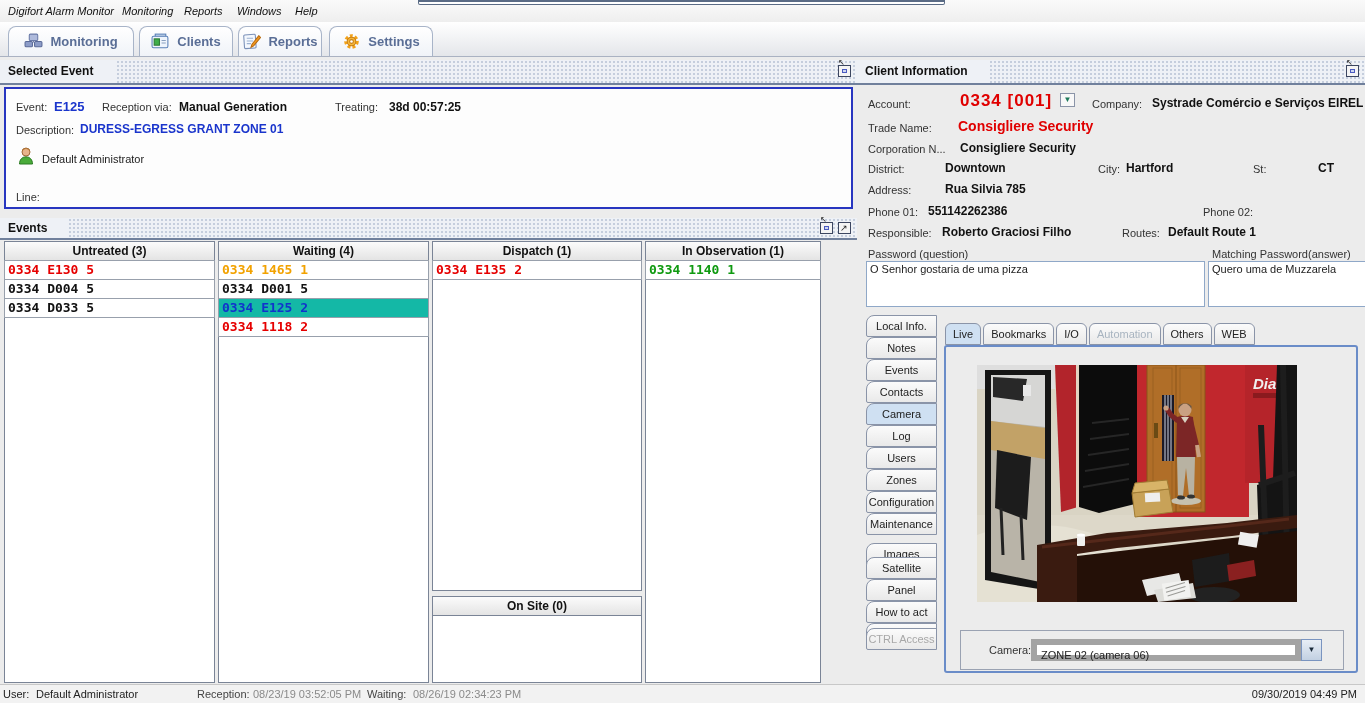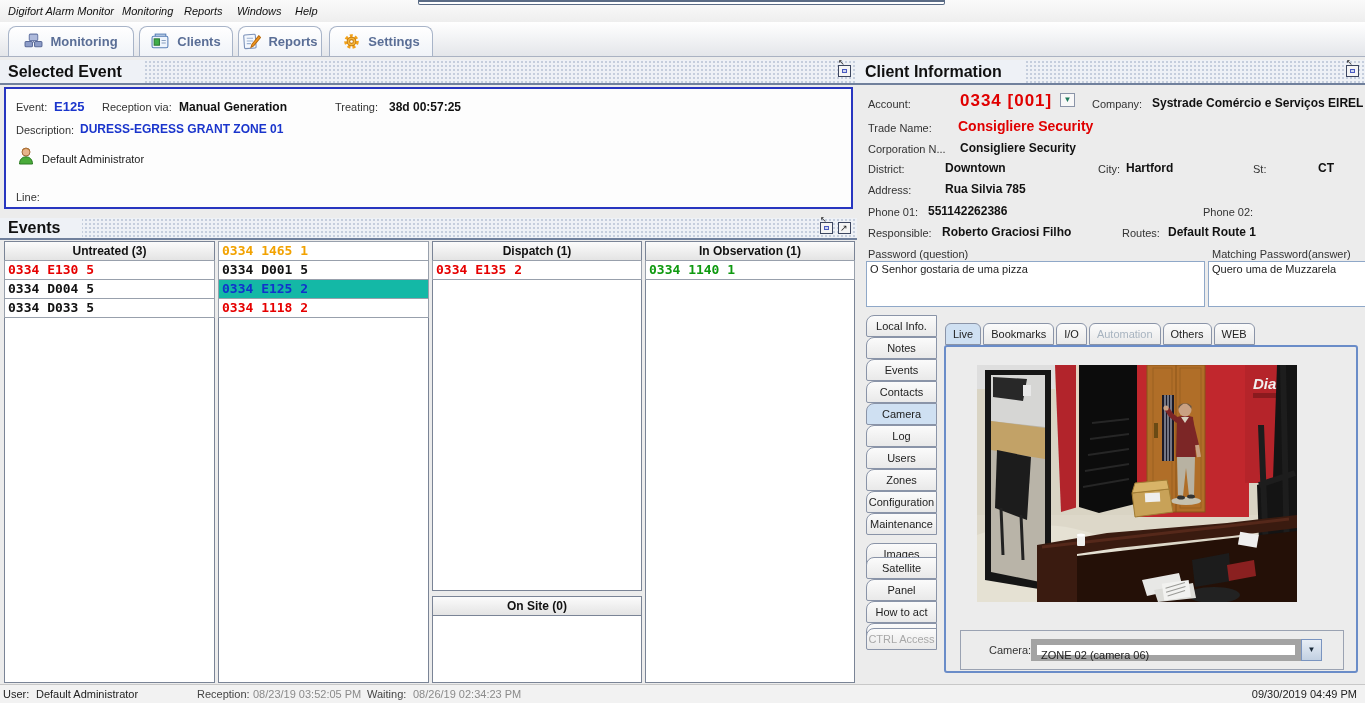--- a/index.html
+++ b/index.html
@@ -22,21 +22,21 @@
               color:#5a6e96; font-size:13px; font-weight:bold; cursor:default; }
   .main-tab .tab-icon { display:inline-flex; width:19px; height:17px; }
 
   
   .panel-header { position:absolute; height:25px;
       background-color:#eef1f6;
       background-image:radial-gradient(#c5cedd 1px, rgba(0,0,0,0) 1.1px);
       background-size:4px 4px;
       border-bottom:2px solid #70809c; }
   .panel-title { position:absolute; left:0; top:0; height:23px; line-height:23px;
-      padding:0 22px 0 8px; background:#eef1f6; font-weight:bold; font-size:16px; color:#101010;text-align:right; }
+      padding:0 22px 0 8px; background:#eef1f6; font-weight:bold; font-size:12px; color:#101010;text-align:right; }
   .hdr-icons { position:absolute; right:6px; top:5px; display:flex; gap:5px; }
   .mini-btn { position:relative; width:13px; height:12px; border:1px solid #3c4660; background:#f4f4f4; display:inline-block; }
   .mini-btn .sq { position:absolute; left:3px; top:3px; width:5px; height:4px; border:1px solid #4a5ac0; background:#cdd6f0; }
   .mini-btn .ar { position:absolute; left:-1px; top:-8px; font-size:8px; color:#222; }
   .mini-btn.expand .ar2 { position:absolute; left:1px; top:0px; font-size:9px; color:#222; }
 
   
   .se-header { left:0; top:60px; width:857px; }
   .se-content { position:absolute; left:4px; top:87px; width:849px; height:122px;
                 background:#fdfdfd; border:2px solid #2836c0; }
@@ -204,36 +204,37 @@
   </div>
 
   <div class="event-col" style="left:4px;width:211px;height:442px">
     <div class="col-header">Untreated (3)</div>
     <div class="event-row" style="color: rgb(230, 0, 0);">0334 E130 5</div>
     <div class="event-row" style="color: rgb(17, 17, 17);">0334 D004 5</div>
     <div class="event-row" style="color: rgb(17, 17, 17);">0334 D033 5</div>
   </div>
 
   <div class="event-col" style="left:218px;width:211px;height:442px">
+    <div class="col-header">Waiting (4)</div>
     <div class="event-row" style="color: rgb(242, 162, 0);">0334 1465 1</div>
     <div class="event-row" style="color: rgb(17, 17, 17);">0334 D001 5</div>
     <div class="event-row selected" style="color: rgb(17, 51, 204);">0334 E125 2</div>
     <div class="event-row" style="color: rgb(230, 0, 0);">0334 1118 2</div>
   </div>
 
   <div class="event-col" style="left:432px;width:210px;height:350px">
     <div class="col-header">Dispatch (1)</div>
     <div class="event-row" style="color: rgb(230, 0, 0);">0334 E135 2</div>
   </div>
 
   <div class="dispatch-box2">
     <div class="col-header">On Site (0)</div>
   </div>
 
-  <div class="event-col" style="left:645px;width:210px;height:442px">
+  <div class="event-col" style="left:645px;width:176px;height:442px">
     <div class="col-header">In Observation (1)</div>
     <div class="event-row" style="color: rgb(15, 154, 16);">0334 1140 1</div>
   </div>
 
   <div class="ci-panel">
     <div class="panel-header ci-header">
       <span class="panel-title">Client Information</span>
       <span class="hdr-icons">
         <span class="mini-btn">
             <span class="ar">↖</span>

